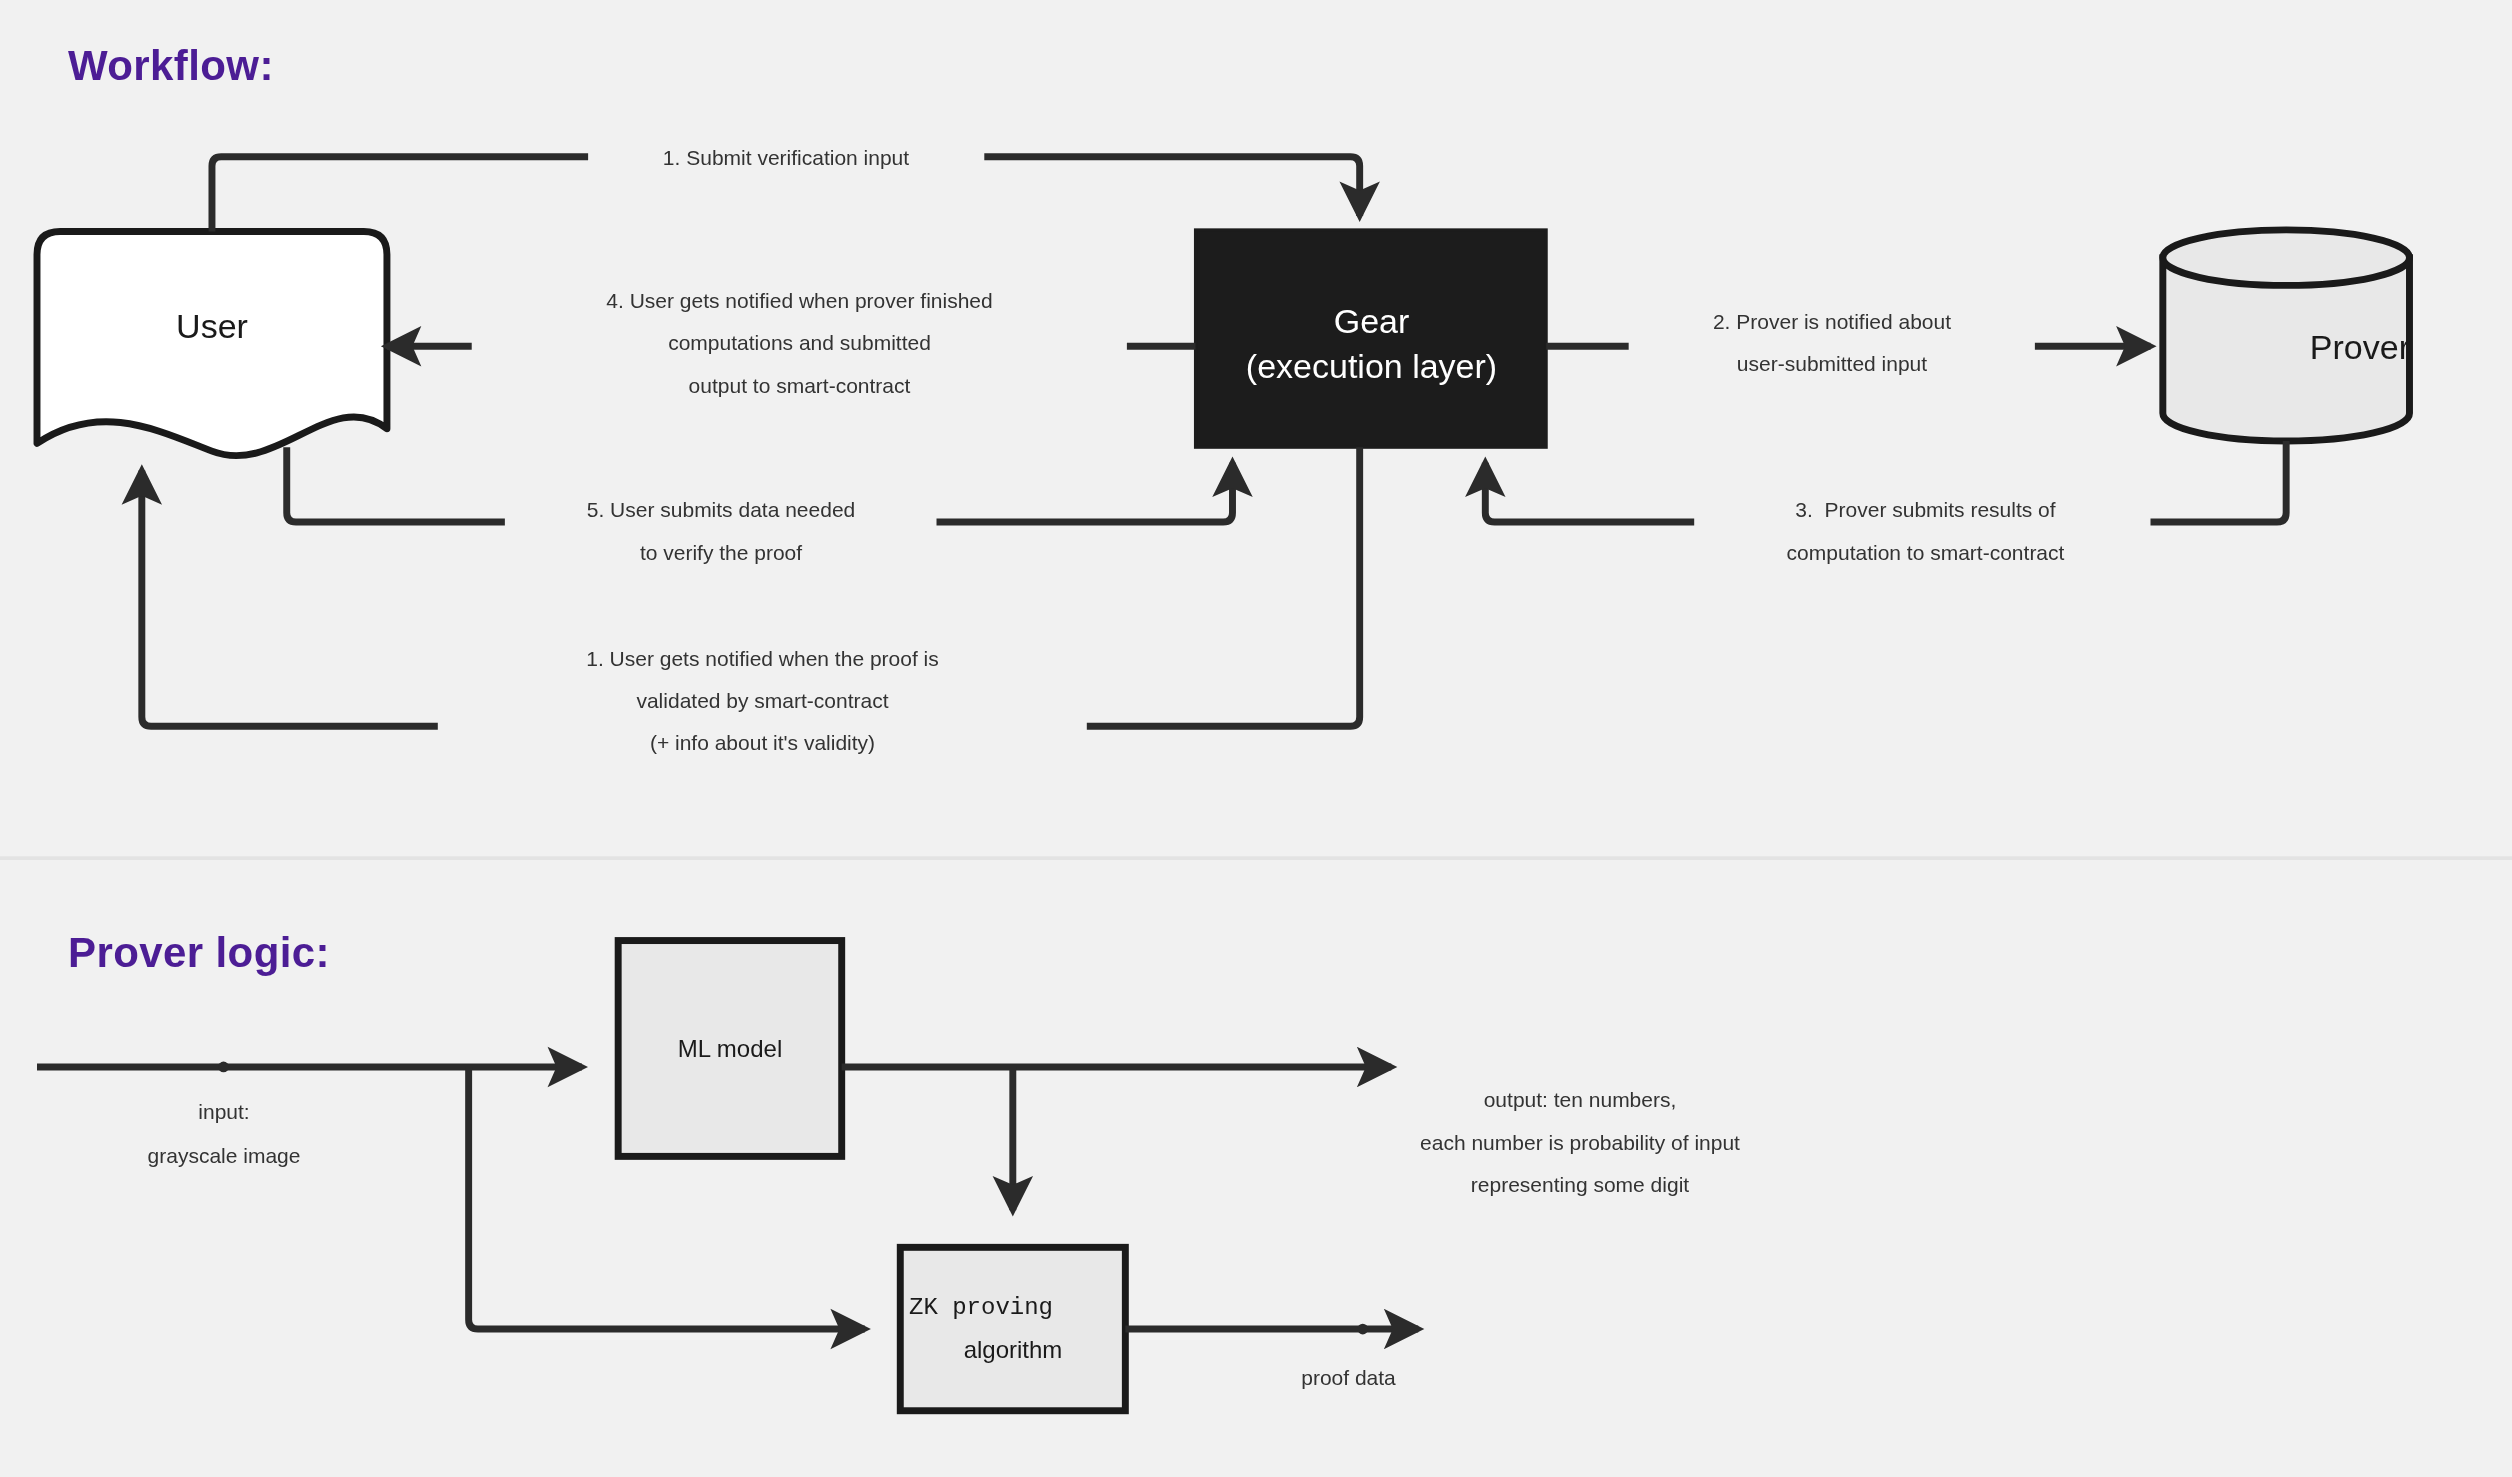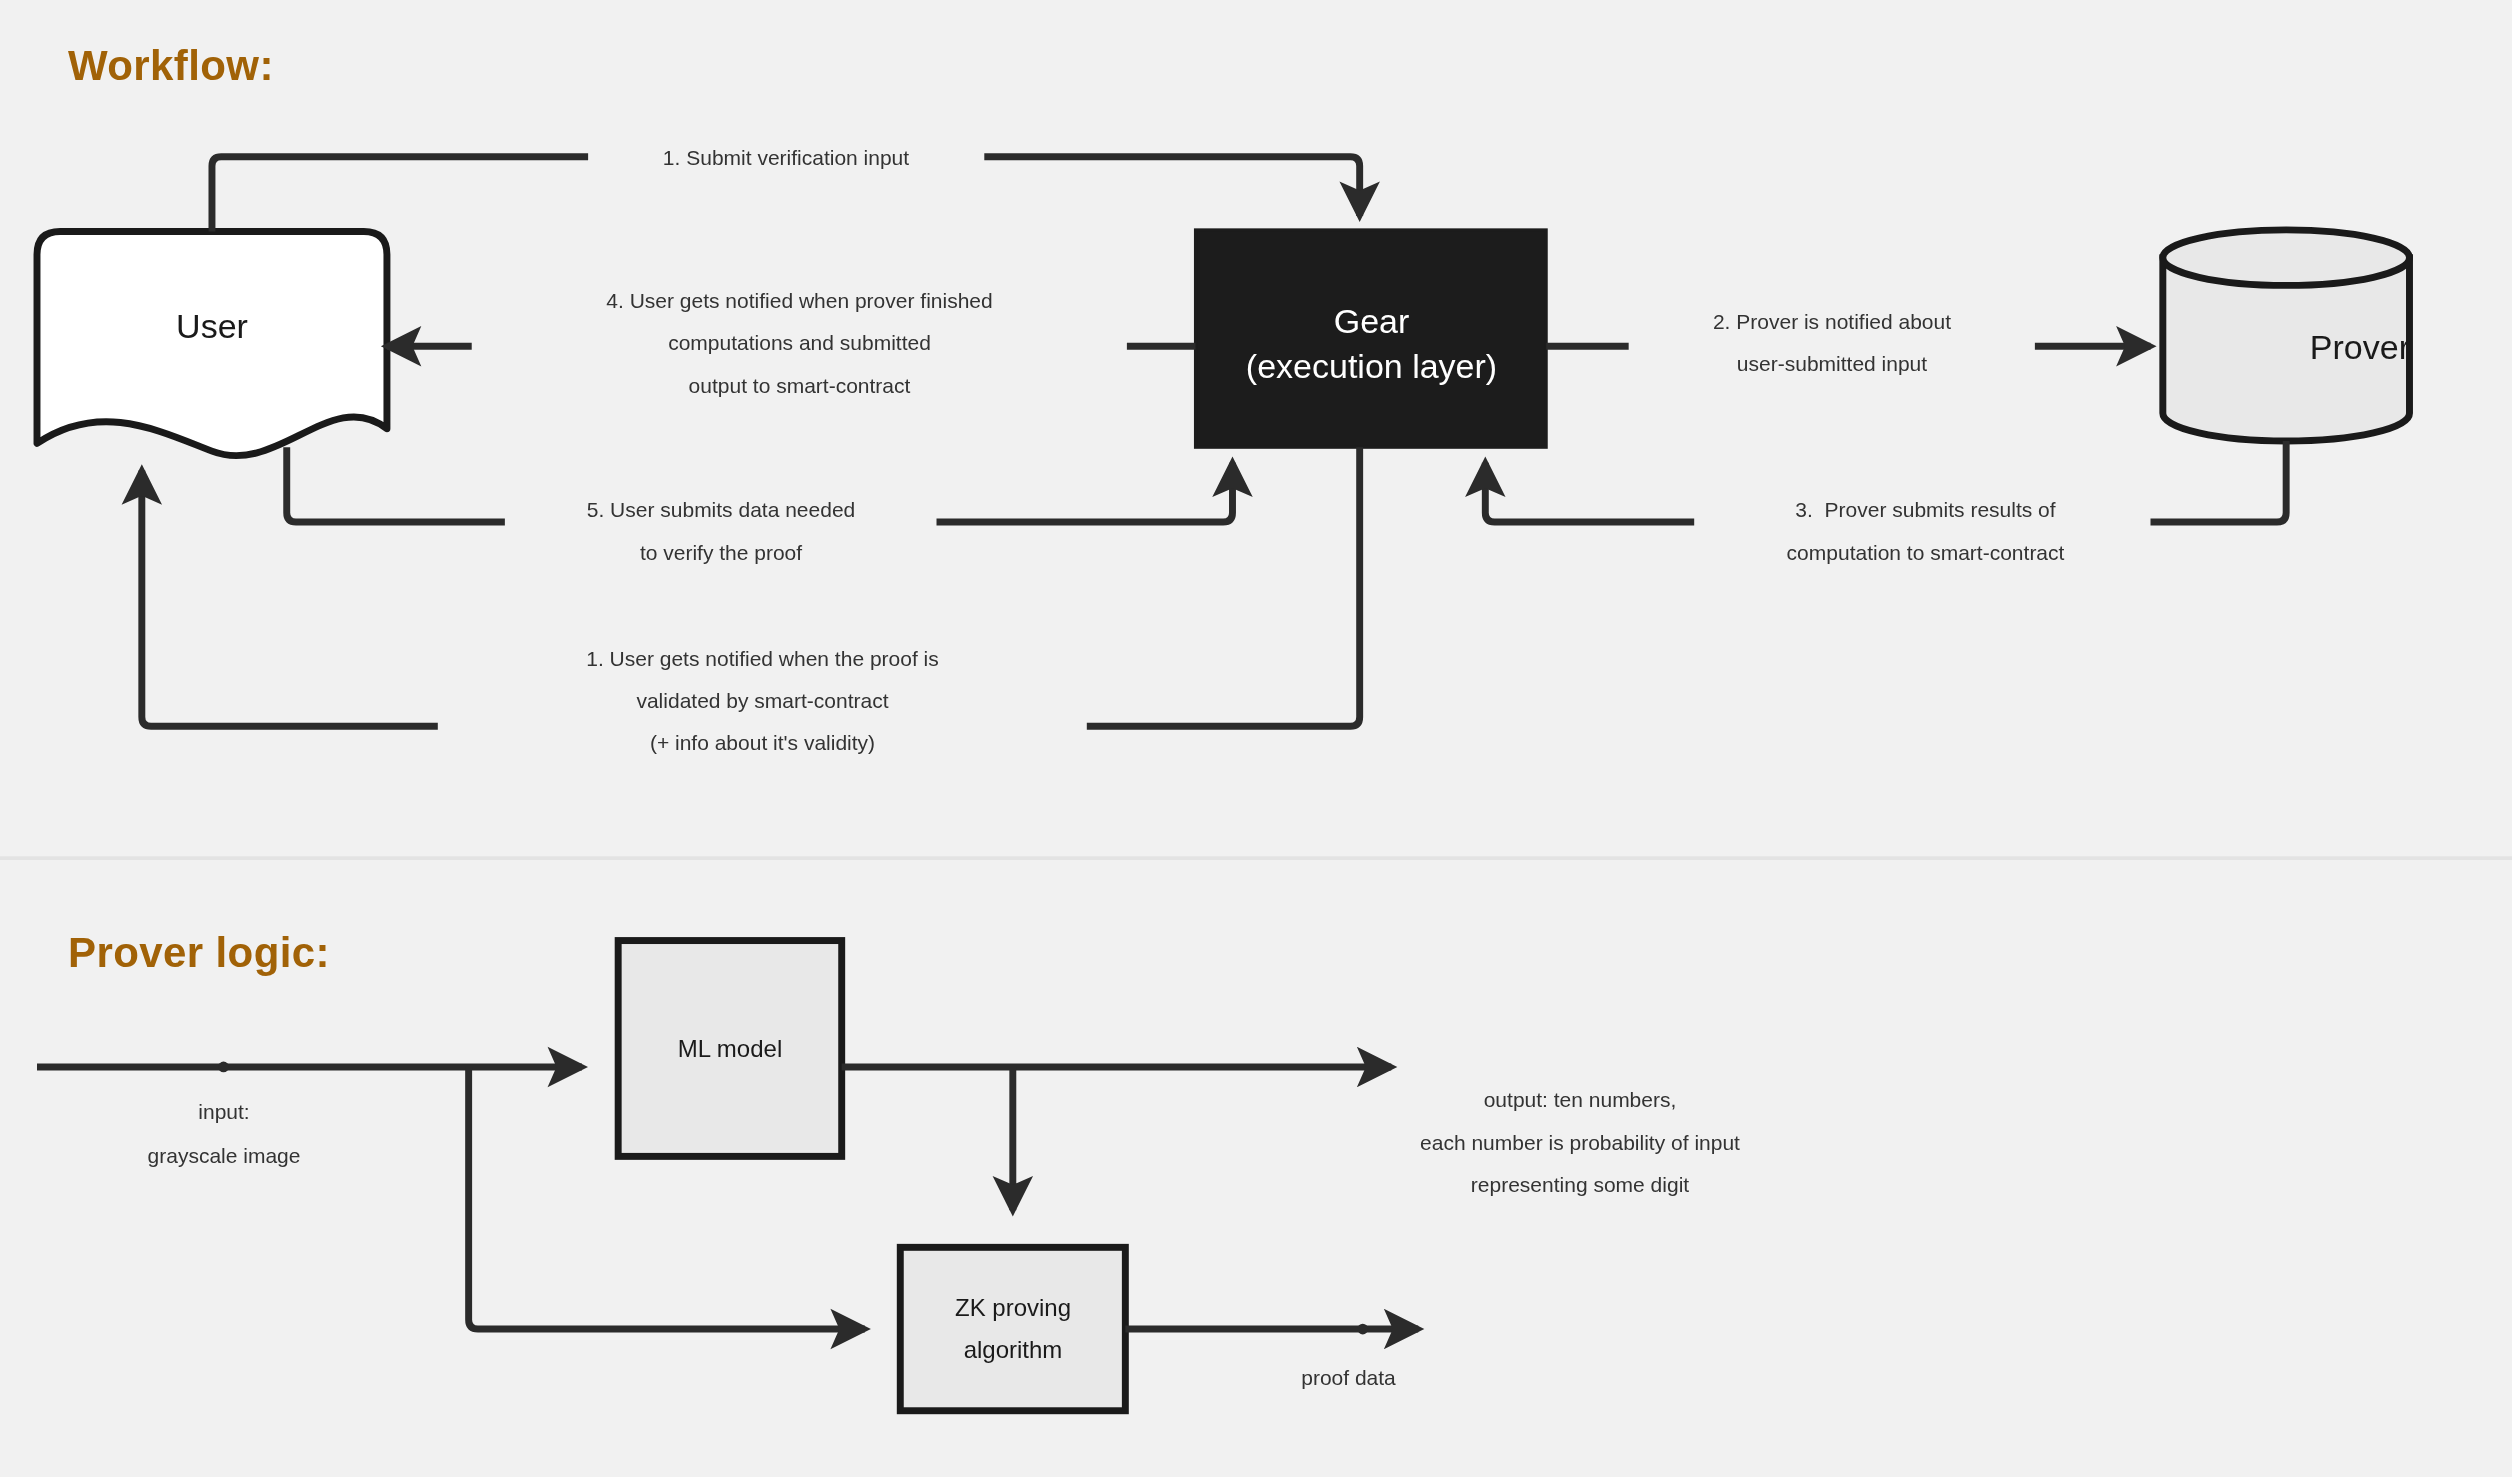--- a/index.html
+++ b/index.html
@@ -18,21 +18,21 @@
     position: absolute;
     left: 0; top: 0;
     width: 2512px;
     height: 1478px;
   }
   .section-title {
     position: absolute;
     font-family: "Liberation Sans", sans-serif;
     font-weight: bold;
     font-size: 42px;
-    color: #a16207;
+    color: #4c1d95;
     letter-spacing: 0.4px;
     white-space: nowrap;
   }
   .edge-label {
     position: absolute;
     font-family: "Liberation Sans", sans-serif;
     font-size: 21px;
     line-height: 42px;
     color: #333333;
     text-align: center;
@@ -140,21 +140,21 @@
 
 <div class="edge-label" style="left:1694px; top:489px; width:463px;">3.  Prover submits results of</div>
 <div class="edge-label" style="left:1694px; top:532px; width:463px;">computation to smart-contract</div>
 
 <div class="edge-label" style="left:438px; top:638px; width:649px;">1. User gets notified when the proof is</div>
 <div class="edge-label" style="left:438px; top:680px; width:649px;">validated by smart-contract</div>
 <div class="edge-label" style="left:438px; top:722px; width:649px;">(+ info about it's validity)</div>
 
 <div class="node-label small" style="left:618px; top:1028px; width:224px;">ML model</div>
 
-<div class="node-label small" style="left:885px; top:1287px; width:256px;">ZK proving</div>
+<div class="node-label small" style="left:853px; top:1287px; width:256px;font-family:Liberation Mono, monospace;">ZK proving</div>
 <div class="node-label small" style="left:885px; top:1329px; width:256px;">algorithm</div>
 
 <div class="edge-label" style="left:62px; top:1091px; width:324px;">input:</div>
 <div class="edge-label" style="left:62px; top:1135px; width:324px;">grayscale image</div>
 
 <div class="edge-label" style="left:1125px; top:1079px; width:910px;">output: ten numbers,</div>
 <div class="edge-label" style="left:1125px; top:1122px; width:910px;">each number is probability of input</div>
 <div class="edge-label" style="left:1125px; top:1164px; width:910px;">representing some digit</div>
 
 <div class="edge-label" style="left:1179px; top:1357px; width:339px;">proof data</div>

